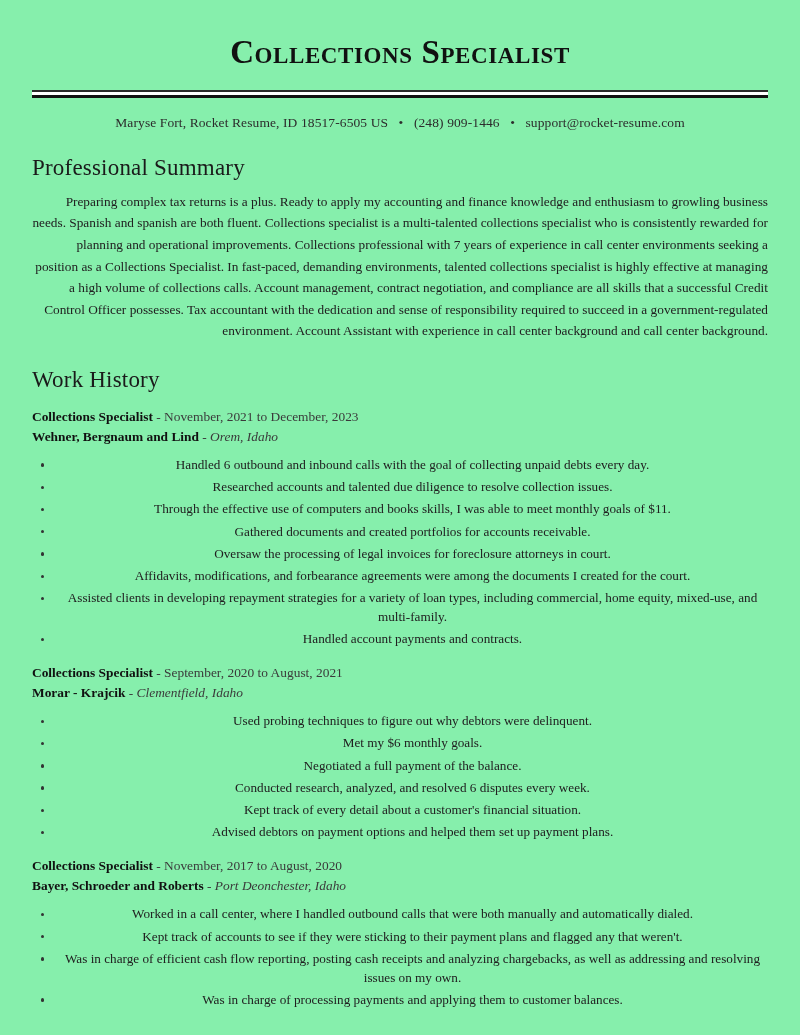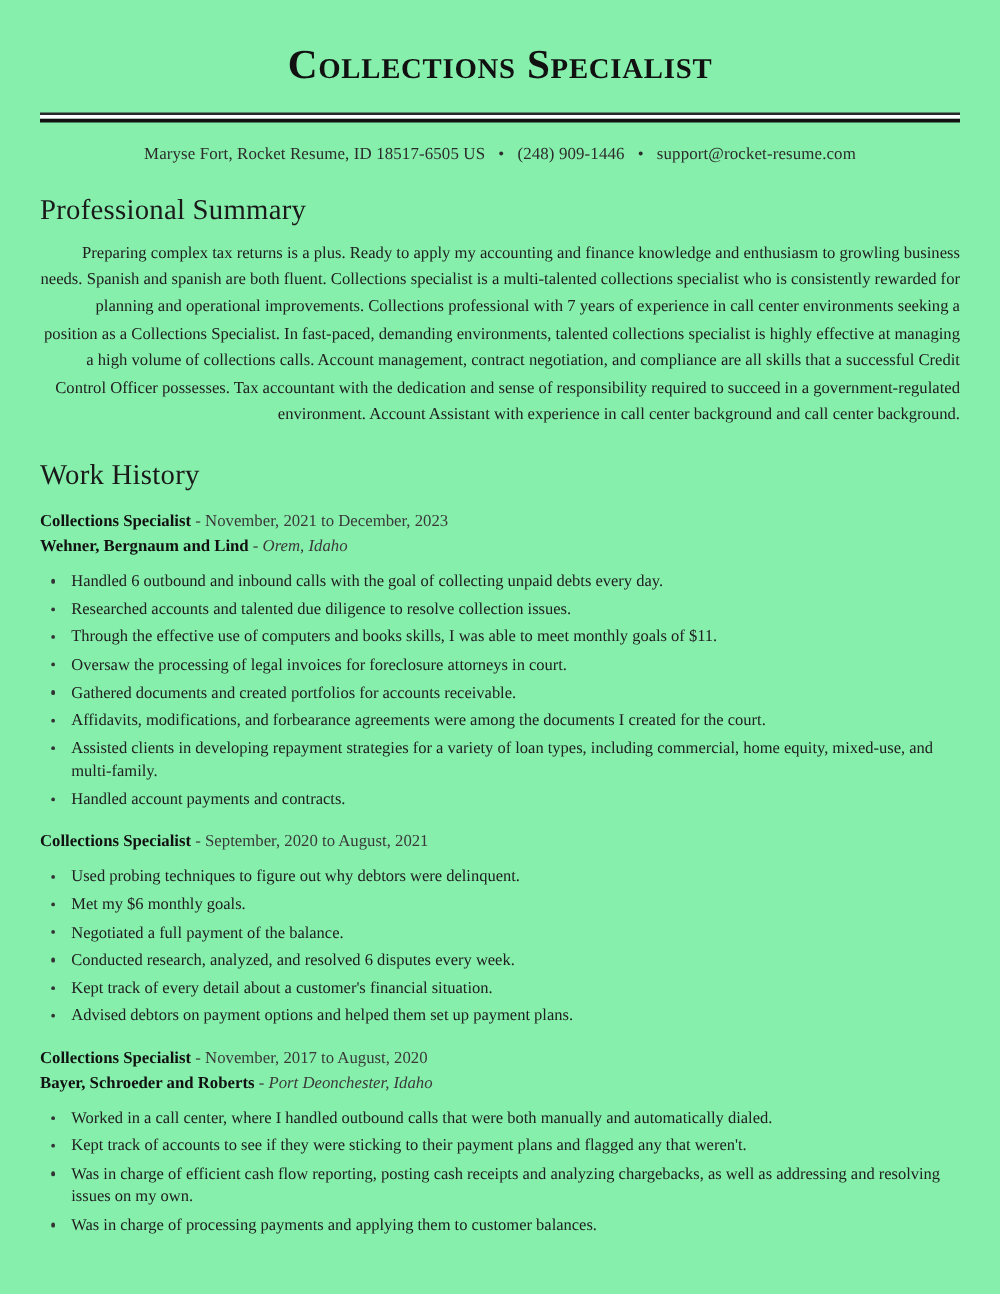--- a/index.html
+++ b/index.html
@@ -102,20 +102,21 @@
   .job-location {
     font-style: italic;
     color: #3a3a3a;
   }
   .dash { color: #3a3a3a; }
 
   ul.bullets {
     list-style: none;
     margin: 9px 0 0 0;
     padding: 0;
+    text-align: center;
   }
   ul.bullets li {
     position: relative;
     padding-left: 25px;
     font-size: 13.2px;
     line-height: 1.42;
     color: #202020;
     margin-bottom: 3.5px;
   }
   ul.bullets li::before {
@@ -159,31 +160,34 @@
     <div class="job-line">
       <span class="job-title">Collections Specialist</span><span class="dash"> - </span><span class="job-meta">November, 2021 to December, 2023</span>
     </div>
     <div class="job-line">
       <span class="job-company">Wehner, Bergnaum and Lind</span><span class="dash"> - </span><span class="job-location">Orem, Idaho</span>
     </div>
     <ul class="bullets">
       <li>Handled 6 outbound and inbound calls with the goal of collecting unpaid debts every day.</li>
       <li>Researched accounts and talented due diligence to resolve collection issues.</li>
       <li>Through the effective use of computers and books skills, I was able to meet monthly goals of $11.</li>
+      <li>Gathered documents and created portfolios for accounts receivable.</li>
       <li>Oversaw the processing of legal invoices for foreclosure attorneys in court.</li>
-      <li>Gathered documents and created portfolios for accounts receivable.</li>
       <li>Affidavits, modifications, and forbearance agreements were among the documents I created for the court.</li>
       <li>Assisted clients in developing repayment strategies for a variety of loan types, including commercial, home equity, mixed-use, and multi-family.</li>
       <li>Handled account payments and contracts.</li>
     </ul>
   </div>
 
   <div class="job">
     <div class="job-line">
       <span class="job-title">Collections Specialist</span><span class="dash"> - </span><span class="job-meta">September, 2020 to August, 2021</span>
+    </div>
+    <div class="job-line">
+      <span class="job-company">Morar - Krajcik</span><span class="dash"> - </span><span class="job-location">Clementfield, Idaho</span>
     </div>
     <ul class="bullets">
       <li>Used probing techniques to figure out why debtors were delinquent.</li>
       <li>Met my $6 monthly goals.</li>
       <li>Negotiated a full payment of the balance.</li>
       <li>Conducted research, analyzed, and resolved 6 disputes every week.</li>
       <li>Kept track of every detail about a customer's financial situation.</li>
       <li>Advised debtors on payment options and helped them set up payment plans.</li>
     </ul>
   </div>

